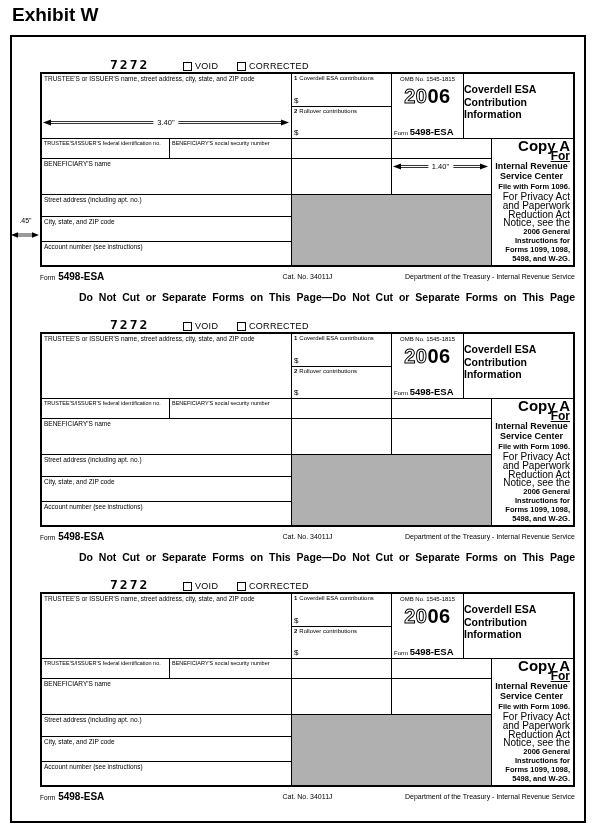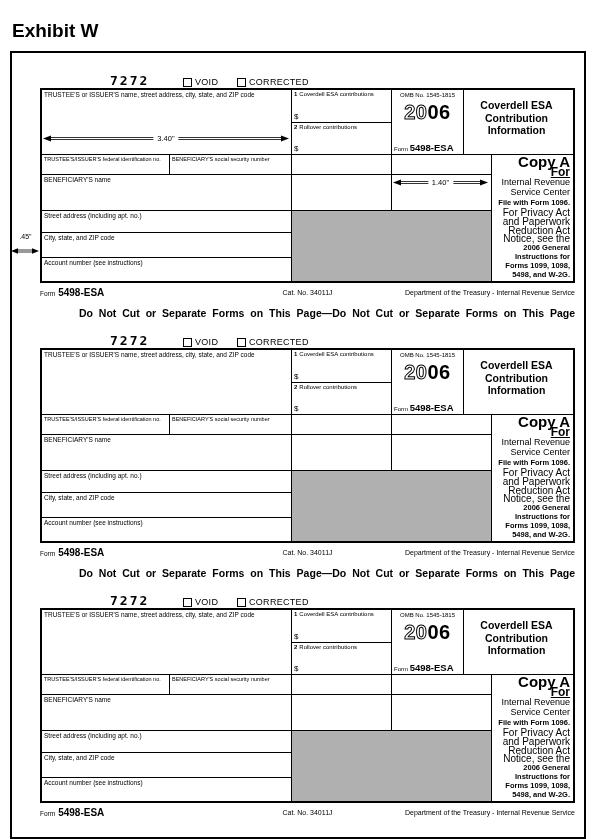--- a/index.html
+++ b/index.html
@@ -1,18 +1,18 @@
 <!DOCTYPE html>
 <html><head>
 <meta charset="utf-8">
 <style>
   * { margin:0; padding:0; box-sizing:border-box; }
   html,body { width:610px; height:839px; background:#fff; overflow:hidden;
               font-family:"Liberation Sans", sans-serif; color:#000; }
-  #page { position:relative; width:610px; height:708px;margin-top:16px; }
+  #page { position:relative; width:610px; height:708px; }
 
   .exhibit-title { position:absolute; left:12px; top:4px; font-size:19px; font-weight:bold; }
 
   .exhibit-box { position:absolute; left:10px; top:35px; width:576px; height:788px;
                  border:2px solid #000; padding:18px 0 0 28px; }
 
   .form-block { position:relative; width:535px; height:260px; }
   .form-block.last { height:auto; }
 
   
@@ -42,21 +42,21 @@
   .box1 .lbl, .box2 .lbl { font-size:6px; white-space:nowrap; overflow:hidden; }
 
   .omb { width:72px; border-right:1px solid #000; display:flex; flex-direction:column; align-items:center; }
   .omb-lbl { font-size:6px; margin-top:2px; white-space:nowrap; }
   .year { font-size:20px; font-weight:bold; line-height:22px; margin-top:3px; letter-spacing:0.5px; }
   .yr-outline { color:#fff; -webkit-text-stroke:1px #000; }
   @supports not (-webkit-text-stroke: 1px #000) { .yr-outline { color:#888; } }
   .form-no { margin-top:auto; margin-bottom:1px; align-self:flex-start; padding-left:2px; font-size:6px; white-space:nowrap; }
   .form-no b { font-size:9.5px; }
 
-  .title-area { flex:1; text-align:center; padding:9px 4px 0 0; font-size:10.5px;
+  .title-area { flex:1; text-align:left; padding:9px 4px 0 0; font-size:10.5px;
                 font-weight:bold; line-height:12.5px; }
 
   .band-low { flex:1; display:flex; }
   .stack-left { width:250px; border-right:1px solid #000; display:flex; flex-direction:column; }
   .row { position:relative; border-bottom:1px solid #000; display:flex; }
   .row.idrow { height:20px; }
   .row.namerow { height:36px; }
   .row.streetrow { height:22px; }
   .row.cityrow { height:25px; }
   .row.acctrow { height:23px; border-bottom:none; flex:1; }
@@ -66,21 +66,21 @@
   .stack-mid { width:200px; border-right:1px solid #000; display:flex; flex-direction:column; }
   .mrow1 { height:20px; border-bottom:1px solid #000; display:flex; }
   .mrow2 { height:36px; border-bottom:1px solid #000; display:flex; }
   .mcell1 { width:100px; border-right:1px solid #000; }
   .mcell2 { flex:1; position:relative; }
   .gray-block { flex:1; background:#b0b0b0; }
 
   .stack-right { flex:1; text-align:right; padding:1px 3px 0 1px; }
   .copy-a { font-size:15px; font-weight:bold; line-height:12px; }
   .copy-for { font-size:12px; font-weight:bold; line-height:9px;text-decoration:underline; }
-  .copy-dest { font-size:9px; font-weight:normal; line-height:10px; }
+  .copy-dest { font-size:9px; font-weight:bold; line-height:10px;text-align:center; }
   .file-with { font-size:7.5px; font-weight:bold; line-height:9px; margin-top:1px; }
   .privacy { font-size:10px; line-height:8.8px; margin-top:2px; }
   .privacy-bold { font-size:7.5px; font-weight:bold; line-height:8.8px;padding-left:12px; }
 
   
   .footer-row { position:relative; height:13px; margin-top:4px; font-size:7px; }
   .f-left { position:absolute; left:0; top:0; }
   .f-left .fw { font-size:6.5px; }
   .f-left b { font-size:10px; margin-left:3px; }
   .f-cat { position:absolute; left:50%; transform:translateX(-50%); top:2px; }

